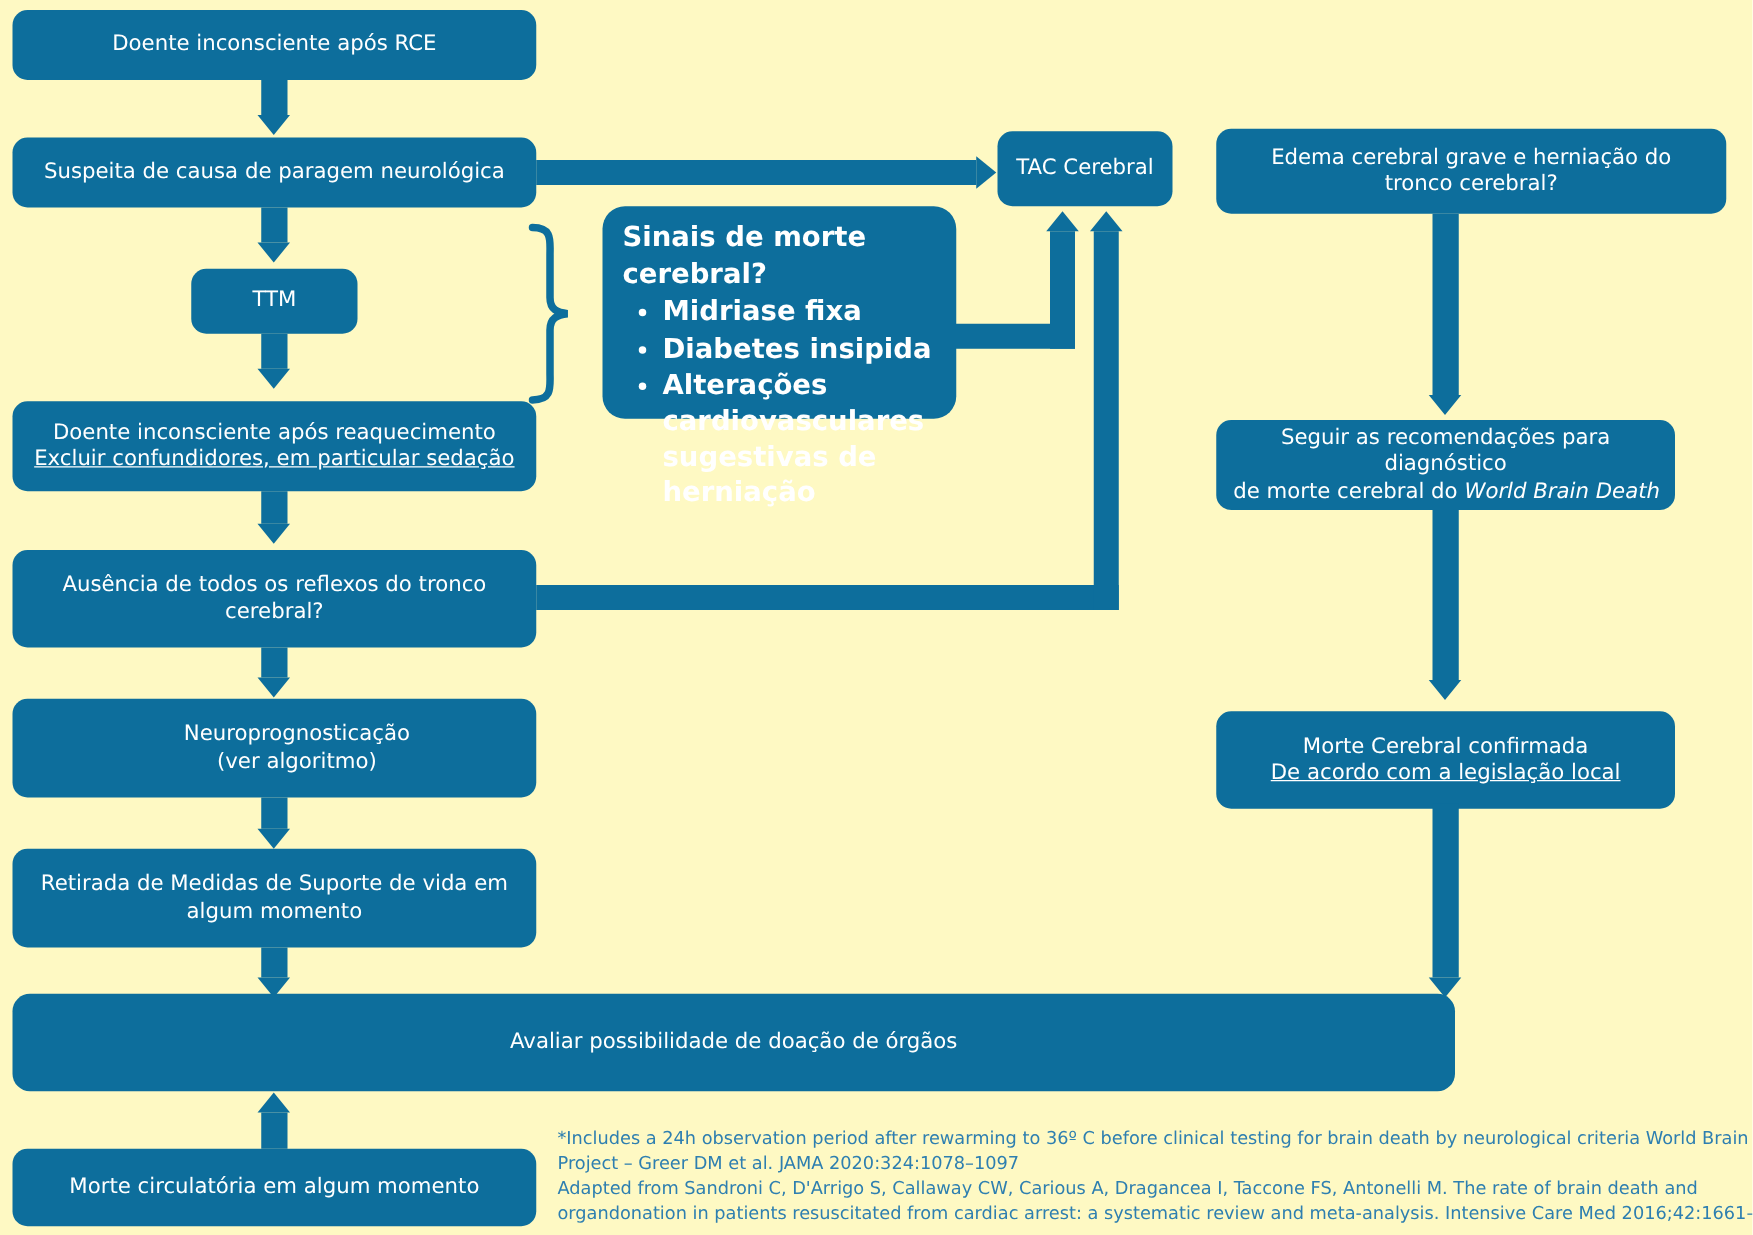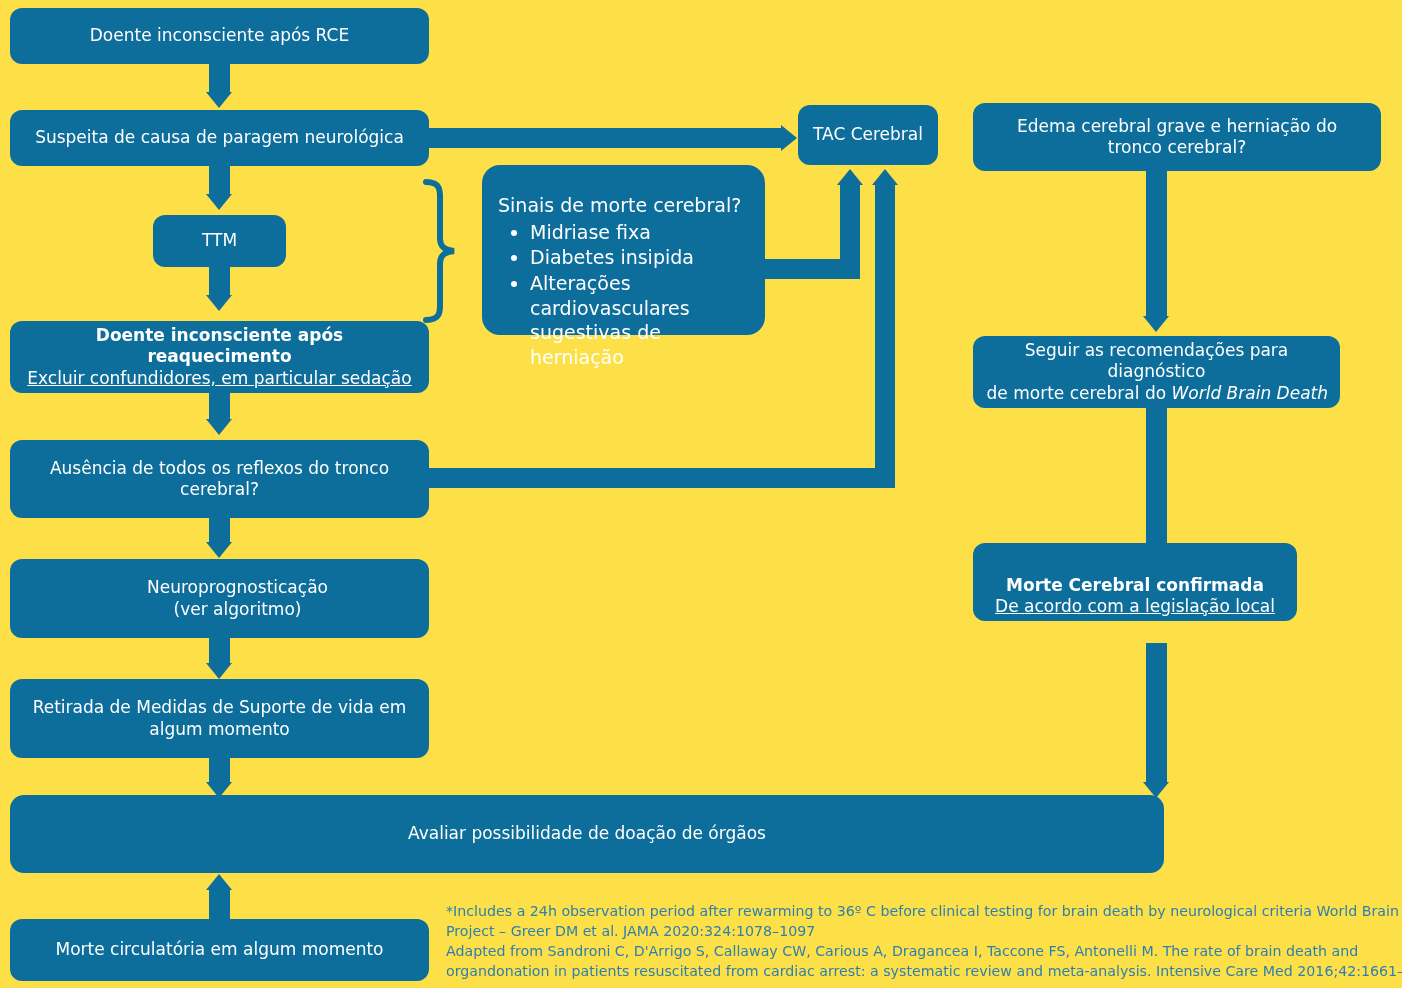--- a/index.html
+++ b/index.html
@@ -4,55 +4,56 @@
 <style>
   html,body{margin:0;padding:0;background:#ffffff;}
   body{
     font-family:"DejaVu Sans", sans-serif;
     -webkit-font-smoothing:antialiased;
   }
   #canvas{
     position:relative;
     width:1402px;
     height:988px;
-    background:#fde047;
+    background:#fef9c3;
     overflow:hidden;
   }
   .box{
     position:absolute;
     background:#0D6E9C;
     border-radius:12px;
     color:#ffffff;
     display:flex;
     flex-direction:column;
     align-items:center;
     justify-content:center;
     text-align:center;
     box-sizing:border-box;
     padding:4px 12px;
     line-height:1.25;
     font-size:17px;
   }
   .box .l1{display:block;}
   .box .l2{display:block;}
-  .box.two-line-bold .l1{font-weight:bold;}
+  .box.two-line-bold .l1{font-weight:normal;}
   .box.two-line-bold .l2{font-weight:normal;text-decoration:underline;}
   .ital{font-style:italic;}
 
   
   .listbox{
     position:absolute;
     background:#0D6E9C;
     border-radius:18px;
     color:#ffffff;
     box-sizing:border-box;
-    padding:28px 14px 10px 14px;
-    font-size:19px;
+    padding:12px 14px 10px 14px;
+    font-size:22px;
     line-height:1.3;
     text-align:left;
+    font-weight:bold;
   }
   .listbox .lb-title{display:block;margin:0 0 2px 2px;}
   .listbox ul{
     margin:0;
     padding-left:34px;
     list-style:disc;
   }
   .listbox li{margin:0 0 1px 0;}
 
   
@@ -194,21 +195,21 @@
   <div class="arrow-down" style="left:1143px;top:316px;"></div>
 
   <div class="box" style="left:973px;top:336px;width:367px;height:72px;align-items:flex-end;">
     <span class="l1">Seguir as recomendações para diagnóstico</span>
     <span class="l2"><span>de morte cerebral do </span><span class="ital">World Brain Death</span></span>
   </div>
 
   <div class="seg" style="left:1146px;top:408px;width:21px;height:136px;"></div>
   <div class="arrow-down" style="left:1143px;top:544px;"></div>
 
-  <div class="box two-line-bold" style="left:973px;top:543px;width:324px;height:78px;justify-content:flex-end;">
+  <div class="box two-line-bold" style="left:973px;top:569px;width:367px;height:78px;">
     <span class="l1">Morte Cerebral confirmada</span>
     <span class="l2">De acordo com a legislação local</span>
   </div>
 
   <div class="seg" style="left:1146px;top:643px;width:21px;height:139px;"></div>
   <div class="arrow-down" style="left:1143px;top:782px;"></div>
 
   <div class="footnote" style="left:446px;top:901px;">
     <div>*Includes a 24h observation period after rewarming to 36º C before clinical testing for brain death by neurological criteria World Brain Death</div>
     <div>Project – Greer DM et al. JAMA 2020:324:1078–1097</div>

